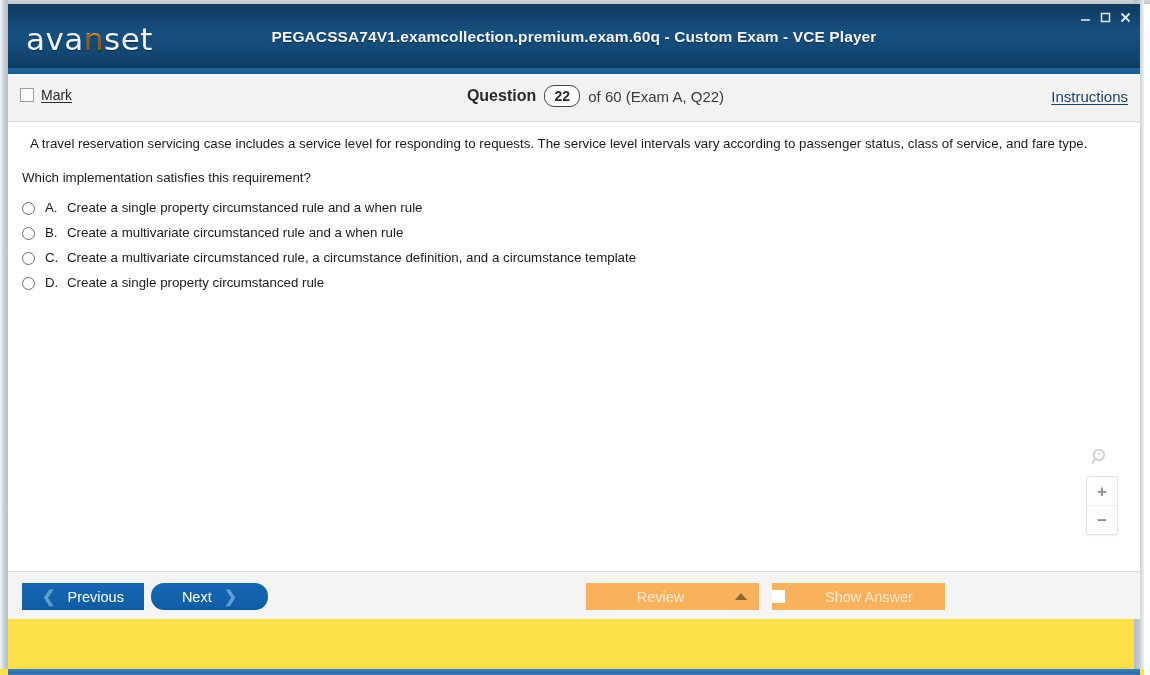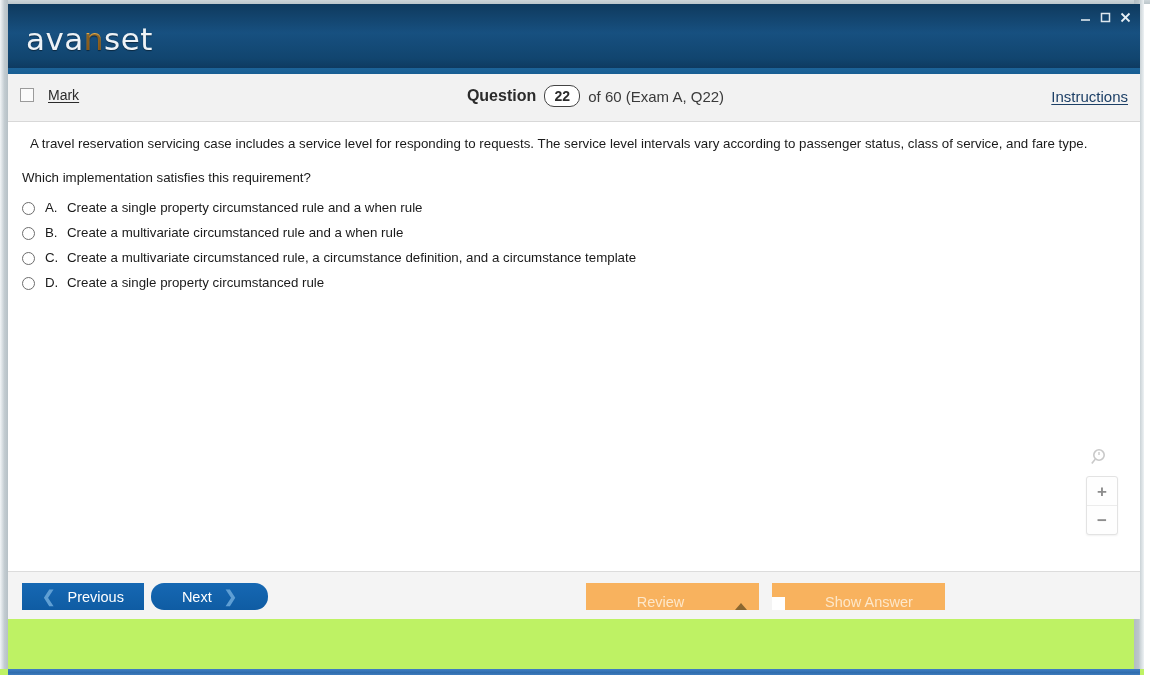--- a/index.html
+++ b/index.html
@@ -12,21 +12,21 @@
     height: 675px;
     font-family: "Liberation Sans", sans-serif;
     overflow: hidden;
   }
 
   
   .app-window {
     position: relative;
     width: 1144px;
     height: 675px;
-    background: #bef264;
+    background: #fde047;
     box-sizing: border-box;
   }
   .frame-left {
     position: absolute;
     left: 0; top: 0;
     width: 8px; height: 669px;
     background: linear-gradient(to right, #f2f5f7 0%, #c3ccd1 55%, #b6c0c6 100%);
   }
   .frame-right {
     position: absolute;
@@ -113,21 +113,21 @@
     width: 1132px; height: 48px;
     background: #f2f2f2;
     border-bottom: 1px solid #d8d8d8;
     box-sizing: border-box;
   }
   .mark-wrap {
     position: absolute;
     left: 12px; top: 13px;
     display: flex;
     align-items: center;
-    gap: 14px;
+    gap: 7px;
     color: #2b2b2b;
     font-size: 14px;
   }
   .cb {
     width: 12px; height: 12px;
     border: 1px solid #9b9b9b;
     background: #fbfbfb;
     display: inline-block;
   }
   .mark-label { text-decoration: underline; text-underline-offset: 2px; }
@@ -288,21 +288,21 @@
   .btn-next .chev { margin-left: 12px; }
 
   .btn-orange {
     position: absolute;
     top: 11px;
     height: 27px;
     background: #f8b25e;
     color: #fde7c9;
     font-size: 14.5px;
     display: flex;
-    align-items: flex-end;
+    align-items: center;
     justify-content: center;
   }
   .btn-review { left: 578px; width: 173px; }
   .btn-review .lbl { flex: 1; text-align: center; }
   .tri-up {
     width: 0; height: 0;
     border-left: 6px solid transparent;
     border-right: 6px solid transparent;
     border-bottom: 7px solid #8b6730;
     margin-right: 12px;
@@ -351,20 +351,21 @@
 
 <div class="app-window">
 
   <div class="frame-top"></div>
   <div class="frame-left"></div>
   <div class="frame-right"></div>
 
   <div class="titlebar">
     <div class="logo"><span>ava</span><span class="accent">n</span><span>set</span></div>
 
+    <div class="window-title">PEGACSSA74V1.examcollection.premium.exam.60q - Custom Exam - VCE Player</div>
 
     <div class="winbtns">
       <div class="winbtn">
         <svg width="13" height="13" viewBox="0 0 13 13">
             <line x1="2" y1="9" x2="11" y2="9" stroke="#dde7ee" stroke-width="1.6"></line>
           </svg>
       </div>
       <div class="winbtn">
         <svg width="13" height="13" viewBox="0 0 13 13">
             <rect x="2.5" y="2.5" width="8" height="8" fill="none" stroke="#dde7ee" stroke-width="1.5"></rect>

